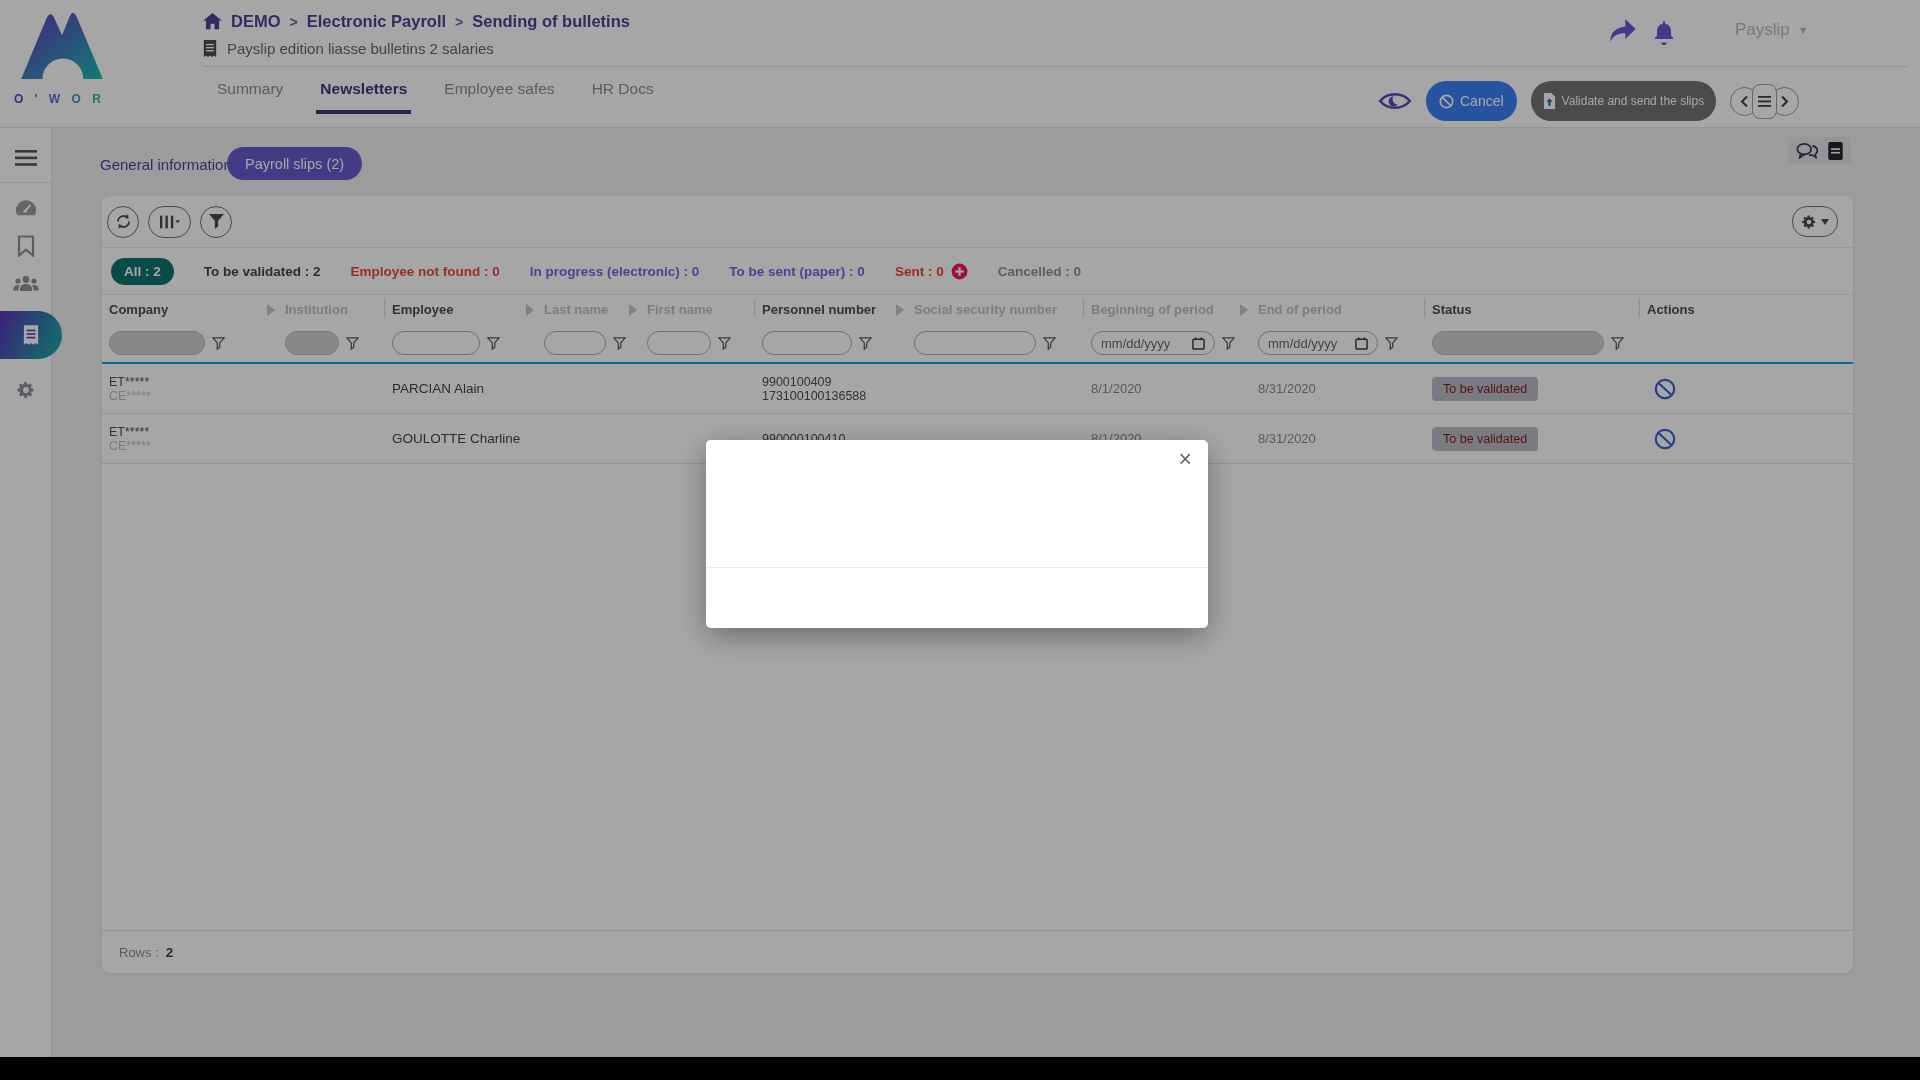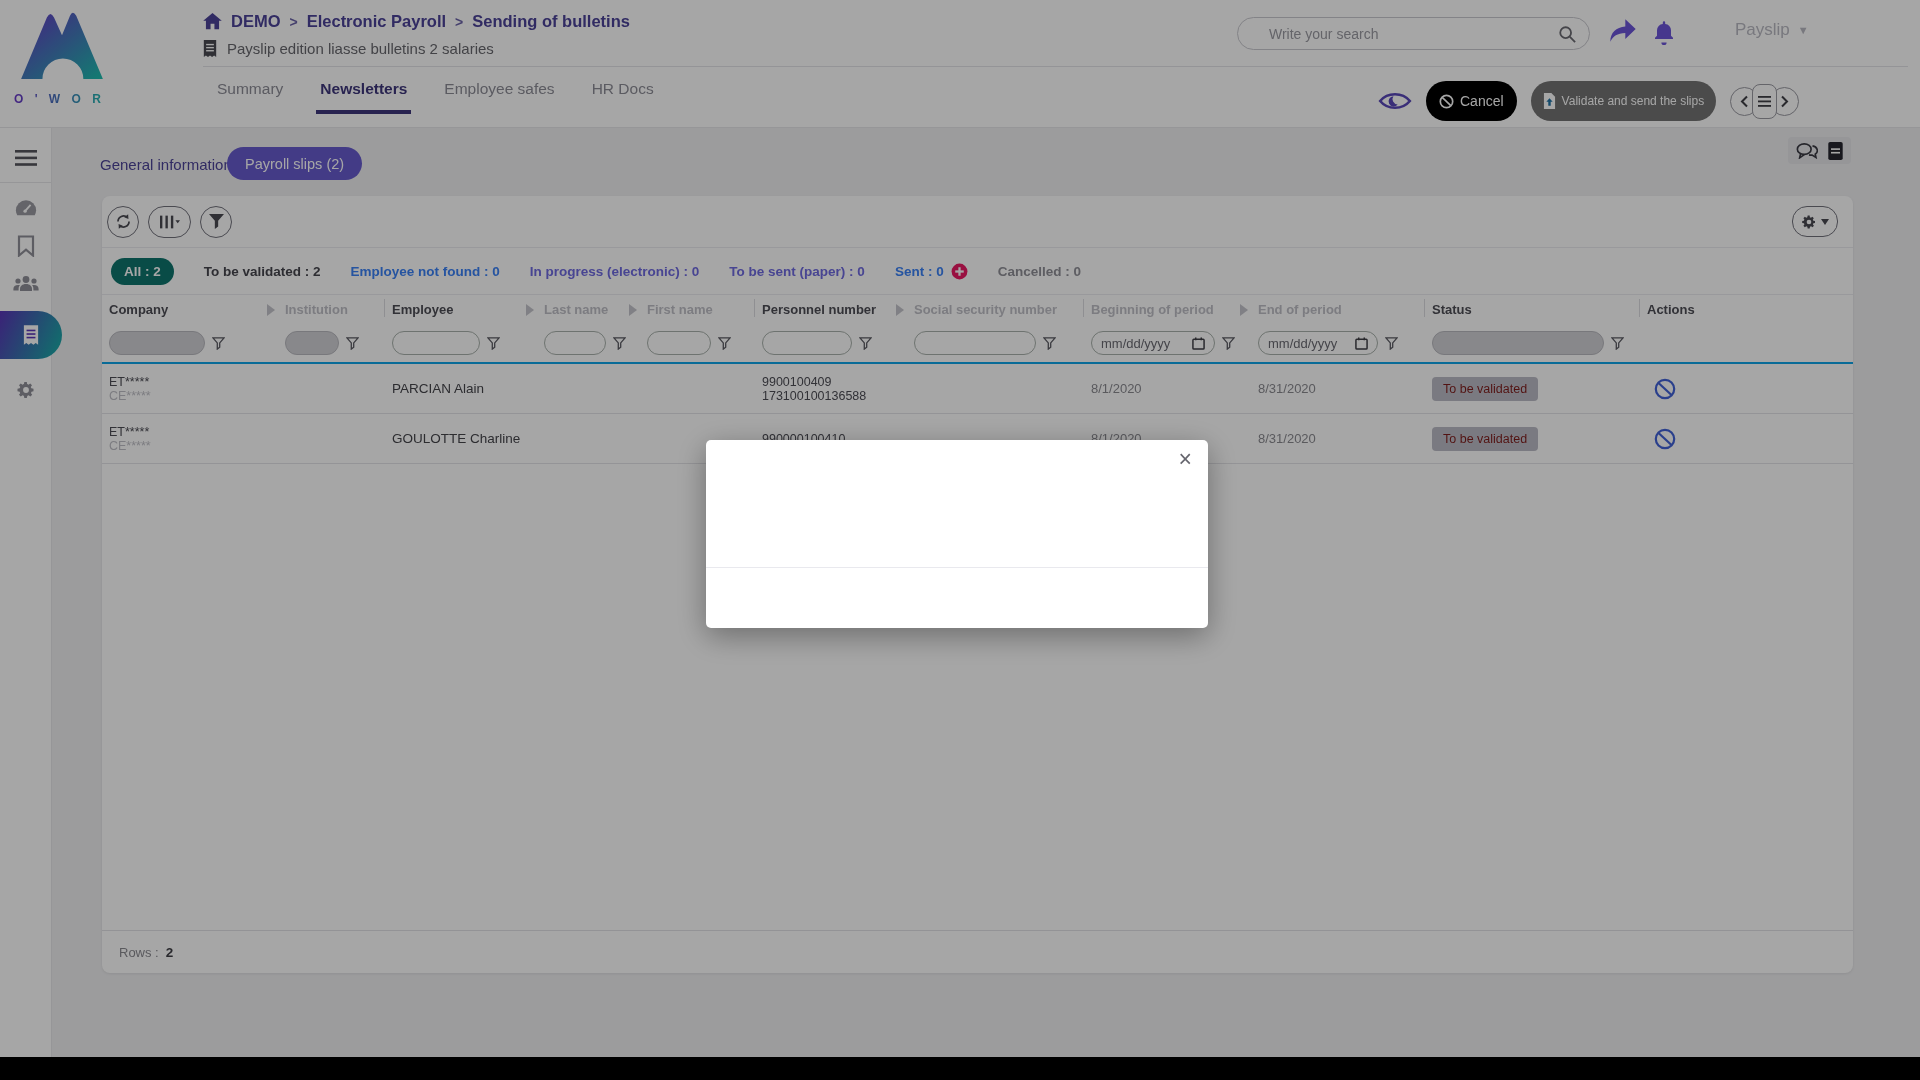--- a/index.html
+++ b/index.html
@@ -21,21 +21,21 @@
   .hdr-ico { position: absolute; top: 19px; cursor: pointer; }
   .user-menu { position: absolute; left: 1735px; top: 20px; display: flex; align-items: center; gap: 8px; font-size: 17px; color: #b9b9c2; cursor: pointer; }
   .user-caret { font-size: 11px; color: #b9b9c2; }
   .hdr-divider { position: absolute; left: 203px; top: 66px; width: 1705px; height: 1px; background: #e4e4e8; }
   .tabs { position: absolute; left: 217px; top: 80px; display: flex; gap: 37px; }
   .tab { font-size: 15.5px; color: #8c8c96; padding-bottom: 12px; cursor: pointer; position: relative; }
   .tab.active { color: #3e367b; font-weight: bold; }
   .tab.active::after { content: ""; position: absolute; left: -4px; right: -4px; bottom: -4px; height: 4px; background: #3e367b; }
   .hdr-actions { position: absolute; left: 1378px; top: 81px; height: 40px; display: flex; align-items: center; gap: 14px; }
   .btn { display: inline-flex; align-items: center; gap: 6px; height: 40px; border: none; border-radius: 20px; color: #fff; font-family: "Liberation Sans", sans-serif; cursor: pointer; }
-  .btn-cancel { background: #000000; font-size: 14px; padding: 0 13px; }
+  .btn-cancel { background: #3b82f6; font-size: 14px; padding: 0 13px; }
   .btn-validate { background: #737373; font-size: 12px; padding: 0 12px; text-align: center; }
   .pager { display: flex; align-items: center; }
   .pg-circle { width: 29px; height: 29px; border: 1.5px solid #9a9aa2; border-radius: 50%; background: #fff; display: flex; align-items: center; justify-content: center; cursor: pointer; }
   .pg-mid { width: 25px; height: 35px; border: 1.5px solid #9a9aa2; border-radius: 8px; background: #fff; display: flex; align-items: center; justify-content: center; margin: 0 -7px; z-index: 1; cursor: pointer; }
 
   
   .sidebar { position: absolute; left: 0; top: 128px; width: 52px; height: 929px; background: #fff; border-right: 1px solid #e6e6ea; z-index: 1; }
   .sb-item { width: 52px; height: 34px; display: flex; align-items: center; justify-content: center; cursor: pointer; }
   .sb-ham { margin-top: 10px; height: 40px; }
   .sb-div { width: 52px; height: 1px; background: #e6e6ea; margin: 4px 0 8px 0; }
@@ -51,21 +51,21 @@
   .toolbar { height: 52px; display: flex; align-items: center; padding: 0 15px 0 5px; border-bottom: 1px solid #ececf0; }
   .tb-btn { display: flex; align-items: center; justify-content: center; background: #fff; border: 1.5px solid #72727c; cursor: pointer; margin-right: 9px; }
   .tb-circle { width: 32px; height: 32px; border-radius: 50%; }
   .tb-oval { width: 43px; height: 32px; border-radius: 16px; }
   .tb-spacer { flex: 1; }
   .tb-gear { width: 46px; height: 31px; border-radius: 15px; margin-right: 0; gap: 4px; }
 
   .statusbar { height: 46px; display: flex; align-items: center; gap: 30px; padding-left: 9px; font-size: 13.5px; font-weight: 600; }
   .st-pill { background: #0f766e; color: #fff; padding: 6px 13px; border-radius: 15px; cursor: pointer; }
   .st-item { cursor: pointer; display: flex; align-items: center; gap: 7px; }
-  .st-dark { color: #46464e; } .st-red { color: #3b82f6; text-align: right; } .st-blue { color: #6f6ae0; } .st-gray { color: #8f8f97; }
+  .st-dark { color: #46464e; } .st-red { color: #ef4444; text-align: right; } .st-blue { color: #6f6ae0; } .st-gray { color: #8f8f97; }
 
   .grid { display: grid; grid-template-columns: 176px 107px 152px 103px 115px 152px 177px 167px 174px 215px minmax(0,1fr); }
   .cell { padding-left: 7px; position: relative; display: flex; align-items: center; min-width: 0; }
   .thead { height: 30px; border-top: 1px solid #ececf0; }
   .th { font-size: 13px; font-weight: bold; }
   .th-dark { color: #4d4d55; } .th-light { color: #bfbfc6; }
   .sep-caret { position: absolute; left: -11px; width: 0; height: 0; border-left: 8px solid #c5c5cc; border-top: 6px solid transparent; border-bottom: 6px solid transparent; }
   .sep-line { position: absolute; left: -1px; top: 4px; height: 18px; width: 1px; background: #dcdce0; }
 
   .frow { height: 40px; border-bottom: 2px solid #0ea5e9; }
@@ -132,27 +132,20 @@
   <div class="doc-subtitle">
     <svg width="14" height="17" viewBox="0 0 18 22">
       <path fill="#4a4a52" d="M1 0 h16 v22 l-2.7-2 -2.6 2 -2.7-2 -2.6 2 -2.7-2 -2.7 2 Z"></path>
       <rect x="4" y="5" width="10" height="1.8" fill="#fff"></rect>
         <rect x="4" y="9" width="10" height="1.8" fill="#fff"></rect>
         <rect x="4" y="13" width="10" height="1.8" fill="#fff"></rect>
     </svg>
     <span>Payslip edition liasse bulletins 2 salaries</span>
   </div>
 
-  <div class="search-box">
-    <input type="text" placeholder="Write your search" style="">
-    <svg class="mag" width="18" height="18" viewBox="0 0 20 20">
-      <circle cx="8.5" cy="8.5" r="6" fill="none" stroke="#6a6a72" stroke-width="2"></circle>
-      <line x1="13" y1="13" x2="19" y2="19" stroke="#6a6a72" stroke-width="2"></line>
-    </svg>
-  </div>
 
   <svg class="hdr-ico" style="left:1608px" width="30" height="26" viewBox="0 0 26 22">
     <path fill="#6c55d9" d="M15 0 l9 8.5 -9 8.5 v-5.2 C8 12 4.5 14.5 2 19.5 2 11.5 7 6.8 15 6.2 Z"></path>
   </svg>
   <svg class="hdr-ico" style="left:1652px" width="24" height="26" viewBox="0 0 24 26">
     <path fill="#6c55d9" d="M12 26 a2.6 2.6 0 0 0 2.6-2.6 h-5.2 A2.6 2.6 0 0 0 12 26 Z M21 20 v-1.2 l-2-2 v-5.6 A6.2 6.2 0 0 0 13.2 5 V3.4 a1.2 1.2 0 1 0-2.4 0 V5 A6.2 6.2 0 0 0 5 11.2 v5.6 l-2 2 V20 Z"></path>
   </svg>
   <div class="user-menu">
     <span>Payslip</span>
     <span class="user-caret">▼</span>

